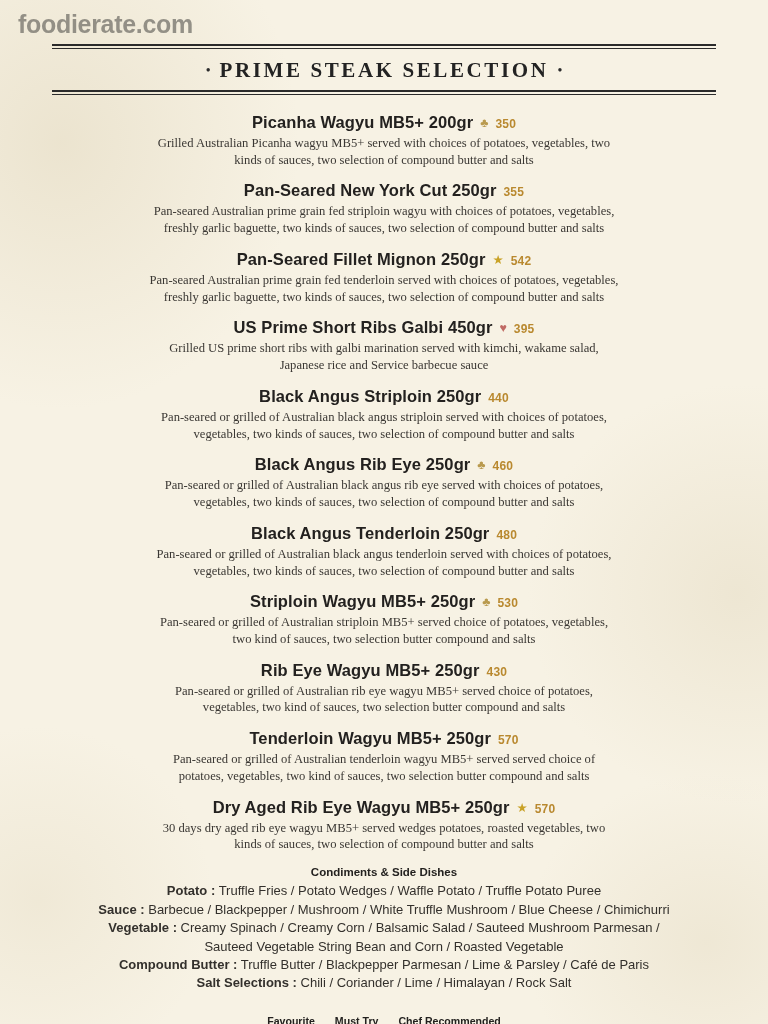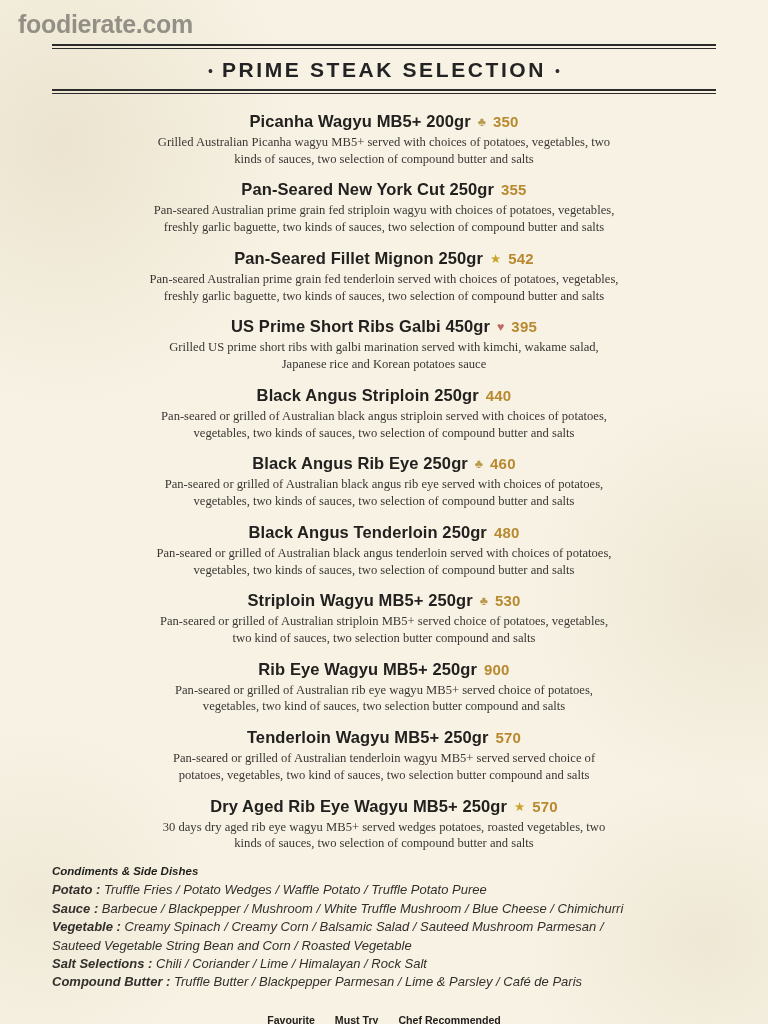--- a/index.html
+++ b/index.html
@@ -44,20 +44,21 @@
     position: relative;
     z-index: 3;
     padding: 0 52px;
     box-sizing: border-box;
     width: 768px;
   }
 
   
   .header-wrap {
     margin-top: 44px;
+    font-family: Liberation Serif, serif;
   }
   .rule {
     border-top: 2px solid #2b2b2b;
     height: 0;
   }
   .rule.thin {
     border-top: 1px solid #2b2b2b;
     margin-top: 2px;
   }
   .title-row {
@@ -103,38 +104,38 @@
   }
   .item-mark {
     font-size: 12.5px;
     position: relative;
     top: -1px;
   }
   .mark-chef { color: #b99a4e; }
   .mark-star { color: #c9a227; }
   .mark-heart { color: #c06a63; }
   .item-price {
-    font-size: 15px;
+    font-size: 12px;
     font-weight: bold;
     color: #b9892f;
     letter-spacing: 0.2px;
   }
   .item-desc {
     font-family: "Liberation Serif", serif;
     font-size: 12.6px;
     line-height: 1.33;
     color: #3a3733;
     margin: 3px auto 0 auto;
     max-width: 470px;
   }
 
   
   .condiments {
     margin-top: 10px;
-    font-style: italic;
+    text-align: center;
   }
   .cond-title {
     font-size: 11.5px;
     font-weight: bold;
     color: #23211f;
     margin-bottom: 4px;
   }
   .cond-line {
     font-size: 13px;
     line-height: 1.42;
@@ -214,21 +215,21 @@
           <span class="item-price">542</span>
         </div>
         <div class="item-desc">Pan-seared Australian prime grain fed tenderloin served with choices of potatoes, vegetables, freshly garlic baguette, two kinds of sauces, two selection of compound butter and salts</div>
       </div>
       <div class="item">
         <div class="item-head">
           <span class="item-name">US Prime Short Ribs Galbi 450gr</span>
           <span class="item-mark mark-heart">♥</span>
           <span class="item-price">395</span>
         </div>
-        <div class="item-desc">Grilled US prime short ribs with galbi marination served with kimchi, wakame salad, Japanese rice and Korean potatoes sauce</div>
+        <div class="item-desc">Grilled US prime short ribs with galbi marination served with kimchi, wakame salad, Japanese rice and Service barbecue sauce</div>
       </div>
       <div class="item">
         <div class="item-head">
           <span class="item-name">Black Angus Striploin 250gr</span>
           <span class="item-price">440</span>
         </div>
         <div class="item-desc">Pan-seared or grilled of Australian black angus striploin served with choices of potatoes, vegetables, two kinds of sauces, two selection of compound butter and salts</div>
       </div>
       <div class="item">
         <div class="item-head">
@@ -249,21 +250,21 @@
         <div class="item-head">
           <span class="item-name">Striploin Wagyu MB5+ 250gr</span>
           <span class="item-mark mark-chef">♣</span>
           <span class="item-price">530</span>
         </div>
         <div class="item-desc">Pan-seared or grilled of Australian striploin MB5+ served choice of potatoes, vegetables, two kind of sauces, two selection butter compound and salts</div>
       </div>
       <div class="item">
         <div class="item-head">
           <span class="item-name">Rib Eye Wagyu MB5+ 250gr</span>
-          <span class="item-price">900</span>
+          <span class="item-price">430</span>
         </div>
         <div class="item-desc">Pan-seared or grilled of Australian rib eye wagyu MB5+ served choice of potatoes, vegetables, two kind of sauces, two selection butter compound and salts</div>
       </div>
       <div class="item">
         <div class="item-head">
           <span class="item-name">Tenderloin Wagyu MB5+ 250gr</span>
           <span class="item-price">570</span>
         </div>
         <div class="item-desc">Pan-seared or grilled of Australian tenderloin wagyu MB5+ served served choice of potatoes, vegetables, two kind of sauces, two selection butter compound and salts</div>
       </div>
@@ -277,22 +278,22 @@
       </div>
     </div>
 
   <div class="condiments">
     <div class="cond-title">Condiments &amp; Side Dishes</div>
     <div id="cond-lines">
         <div class="cond-line"><span class="cond-label">Potato :</span><span> Truffle Fries / Potato Wedges / Waffle Potato / Truffle Potato Puree</span></div>
         <div class="cond-line"><span class="cond-label">Sauce :</span><span> Barbecue / Blackpepper / Mushroom / White Truffle Mushroom / Blue Cheese / Chimichurri</span></div>
         <div class="cond-line"><span class="cond-label">Vegetable :</span><span> Creamy Spinach / Creamy Corn / Balsamic Salad / Sauteed Mushroom Parmesan /</span></div>
         <div class="cond-line"><span>Sauteed Vegetable String Bean and Corn / Roasted Vegetable</span></div>
+        <div class="cond-line"><span class="cond-label">Compound Butter :</span><span> Truffle Butter / Blackpepper Parmesan / Lime &amp; Parsley / Café de Paris</span></div>
         <div class="cond-line"><span class="cond-label">Salt Selections :</span><span> Chili / Coriander / Lime / Himalayan / Rock Salt</span></div>
-        <div class="cond-line"><span class="cond-label">Compound Butter :</span><span> Truffle Butter / Blackpepper Parmesan / Lime &amp; Parsley / Café de Paris</span></div>
       </div>
   </div>
 
   <div class="legend" id="legend">
       <span class="legend-item">
         <span>Favourite</span>
         <span class="legend-icon" style="color: rgb(201, 162, 39);">★</span>
       </span>
       <span class="legend-item">
         <span>Must Try</span>

